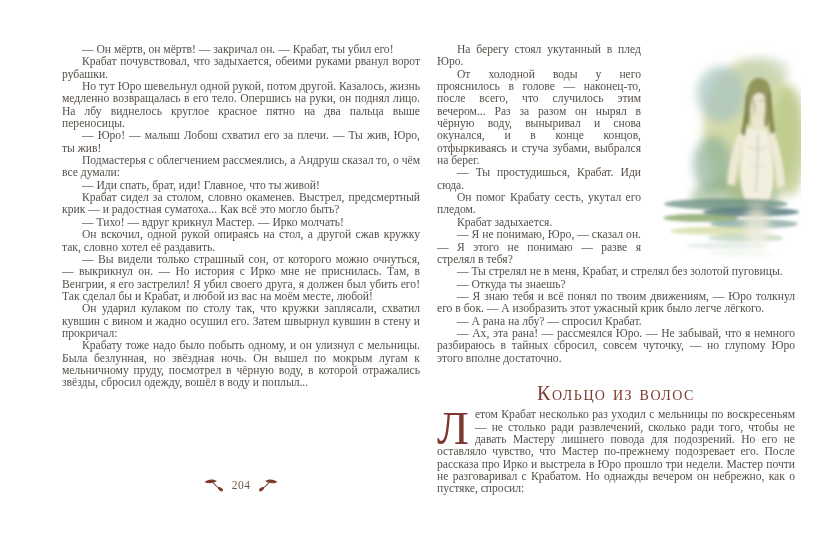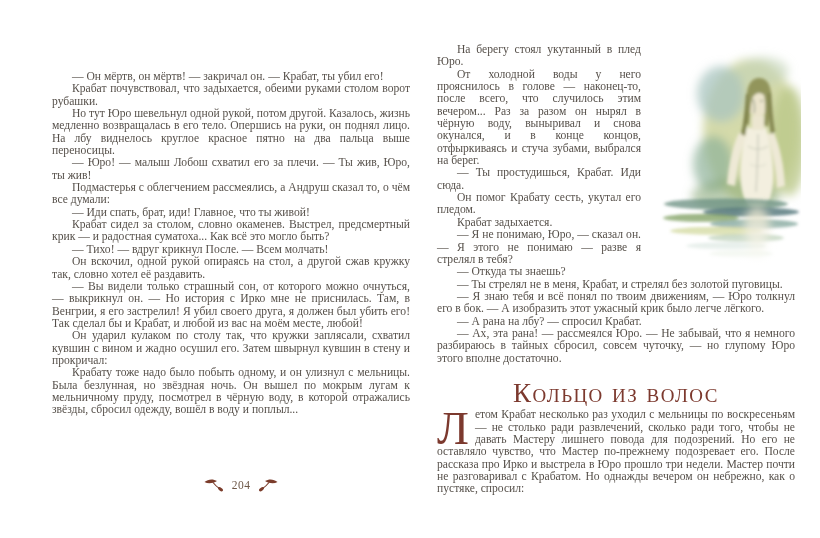--- a/index.html
+++ b/index.html
@@ -8,31 +8,31 @@
     position:relative;width:820px;height:538px;background:#fff;
     font-family:"Liberation Serif","DejaVu Serif",serif;
     color:var(--text,#56504a);
   }
   .page{
     position:absolute;top:44px;width:358px;
     font-size:11.6px;line-height:12.35px;
     text-align:justify;
     hyphens:auto;-webkit-hyphens:auto;
   }
-  .page-left{left:52px;margin-top:27px;}
+  .page-left{left:62px;}
   .page-right{left:437px;}
   p.para{margin:0;text-indent:20px;}
   .illu{
     float:right;width:150px;height:220px;
     margin:-8px -6px 0 10px;
   }
   .illu svg{display:block;}
   h2.chapter{
     margin:22px 0 10px;text-align:center;font-weight:normal;
-    font-variant:small-caps;font-size:27px;letter-spacing:1.5px;
+    font-variant:small-caps;font-size:20px;letter-spacing:1.5px;
     color:var(--accent,#7c392e);
   }
   p.chapter-para{margin:0;text-indent:0;}
   .dropcap{
     float:left;font-size:47px;line-height:34px;
     color:var(--accent,#7c392e);
     margin:2px 6px 0 0;
   }
   .folio{
     position:absolute;top:477px;width:358px;
@@ -46,34 +46,34 @@
 </style>
 </head>
 <body>
 
 <div class="spread">
 
   <div class="page page-left">
 
       <p class="para">— Он мёртв, он мёртв! — закричал он. — Крабат, ты убил его!</p>
 
-      <p class="para">Крабат почувствовал, что задыхается, обеими руками столом ворот рубашки.</p>
+      <p class="para">Крабат почувствовал, что задыхается, обеими руками рванул ворот рубашки.</p>
 
       <p class="para">Но тут Юро шевельнул одной рукой, потом другой. Казалось, жизнь медленно возвращалась в его тело. Опершись на руки, он поднял лицо. На лбу виднелось круглое красное пятно на два пальца выше переносицы.</p>
 
       <p class="para">— Юро! — малыш Лобош схватил его за плечи. — Ты жив, Юро, ты жив!</p>
 
 
       <p class="para">Подмастерья с облегчением рассмеялись, а Андруш сказал то, о чём все думали:</p>
 
       <p class="para">— Иди спать, брат, иди! Главное, что ты живой!</p>
 
       <p class="para">Крабат сидел за столом, словно окаменев. Выстрел, предсмертный крик — и радостная суматоха... Как всё это могло быть?</p>
 
-      <p class="para">— Тихо! — вдруг крикнул После. — Всем молчать!</p>
+      <p class="para">— Тихо! — вдруг крикнул Мастер. — Ирко молчать!</p>
 
       <p class="para">Он вскочил, одной рукой опираясь на стол, а другой сжав кружку так, словно хотел её раздавить.</p>
 
       <p class="para">— Вы видели только страшный сон, от которого можно очнуться, — выкрикнул он. — Но история с Ирко мне не приснилась. Там, в Венгрии, я его застрелил! Я убил своего друга, я должен был убить его! Так сделал бы и Крабат, и любой из вас на моём месте, любой!</p>
 
       <p class="para">Он ударил кулаком по столу так, что кружки заплясали, схватил кувшин с вином и жадно осушил его. Затем швырнул кувшин в стену и прокричал:</p>
 
 
       <p class="para">Крабату тоже надо было побыть одному, и он улизнул с мельницы. Была безлунная, но звёздная ночь. Он вышел по мокрым лугам к мельничному пруду, посмотрел в чёрную воду, в которой отражались звёзды, сбросил одежду, вошёл в воду и поплыл...</p>
     </div>
@@ -146,23 +146,23 @@
         <p class="para">От холодной воды у него прояснилось в голове — наконец-то, после всего, что случилось этим вечером... Раз за разом он нырял в чёрную воду, выныривал и снова окунался, и в конце концов, отфыркиваясь и стуча зубами, выбрался на берег.</p>
 
         <p class="para">— Ты простудишься, Крабат. Иди сюда.</p>
 
         <p class="para">Он помог Крабату сесть, укутал его пледом.</p>
 
         <p class="para">Крабат задыхается.</p>
 
         <p class="para">— Я не понимаю, Юро, — сказал он. — Я этого не понимаю — разве я стрелял в тебя?</p>
 
+        <p class="para">— Ты стрелял не в меня, Крабат, и стрелял без золотой пуговицы.</p>
+
         <p class="para">— Откуда ты знаешь?</p>
-
-        <p class="para">— Ты стрелял не в меня, Крабат, и стрелял без золотой пуговицы.</p>
 
         <p class="para">— Я знаю тебя и всё понял по твоим движениям, — Юро толкнул его в бок. — А изобразить этот ужасный крик было легче лёгкого.</p>
 
         <p class="para">— А рана на лбу? — спросил Крабат.</p>
 
         <p class="para">— Ах, эта рана! — рассмеялся Юро. — Не забывай, что я немного разбираюсь в тайных сбросил, совсем чуточку, — но глупому Юро этого вполне достаточно.</p>
       </div>
 
     <h2 class="chapter">Кольцо из волос</h2>
 

